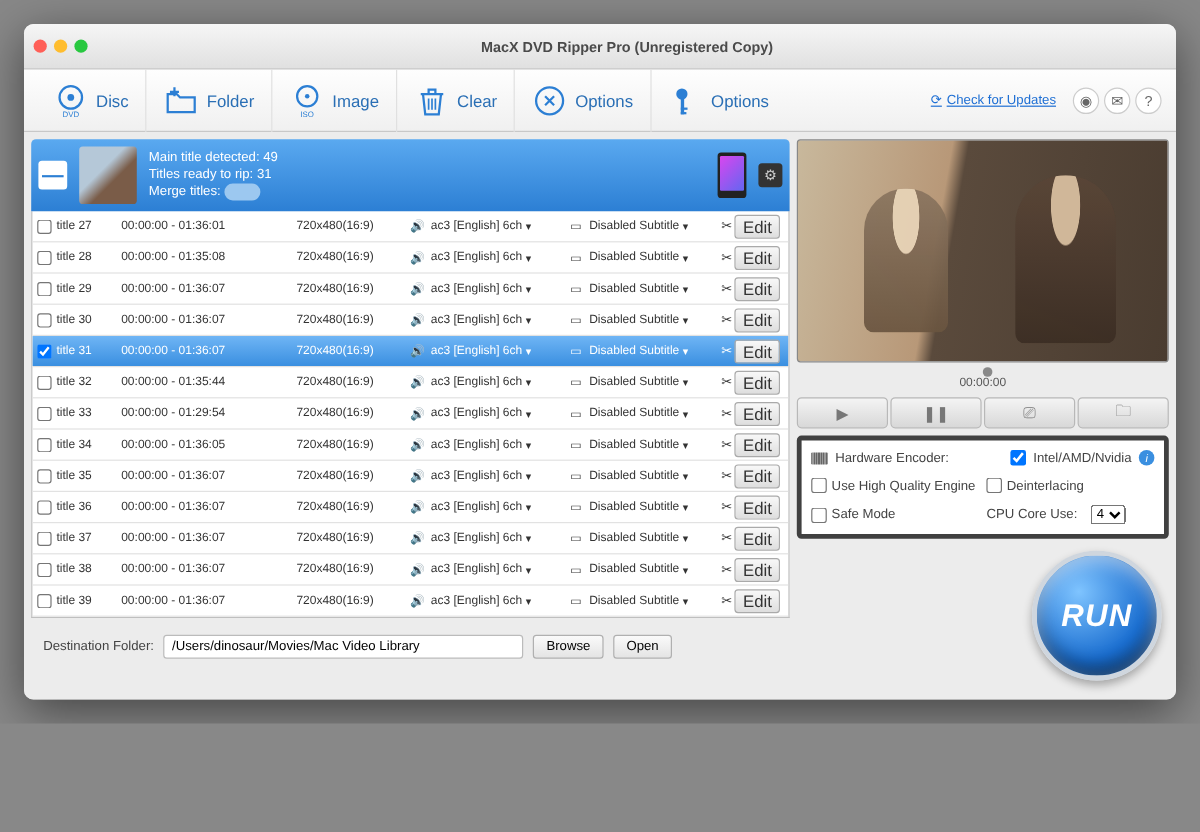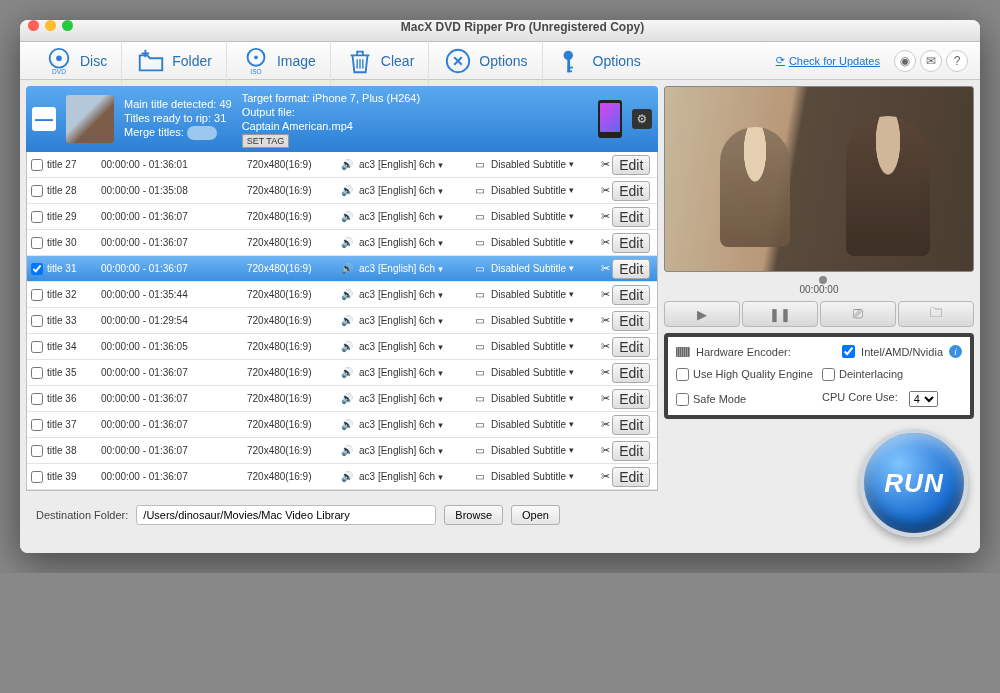--- a/index.html
+++ b/index.html
@@ -1,23 +1,23 @@
 <!DOCTYPE html>
 <html><head>
 <meta charset="utf-8">
 <style>
 * { margin: 0; padding: 0; box-sizing: border-box; font-family: -apple-system, "Lucida Grande", Arial, sans-serif; }
 body { background: #888; display: flex; justify-content: center; align-items: flex-start; padding: 20px; }
 .window { width: 960px; background: #ececec; border-radius: 8px; box-shadow: 0 10px 40px rgba(0,0,0,0.5); overflow: hidden; }
-.titlebar { height: 22px; background: linear-gradient(#f6f6f6,#e0e0e0); display: flex; padding: 0 8px; border-bottom: 1px solid #bdbdbd; }
+.titlebar { height: 38px; background: linear-gradient(#f6f6f6,#e0e0e0); display: flex; align-items: center; padding: 0 8px; border-bottom: 1px solid #bdbdbd; }
 .traffic { display: flex; gap: 6px; }
 .dot { width: 11px; height: 11px; border-radius: 50%; }
 .dot.red { background: #ff5f57; } .dot.yellow { background: #ffbd2e; } .dot.green { background: #28c840; }
 .titletext { flex: 1; text-align: center; font-size: 12px; color: #4a4a4a; font-weight: 600; }
-.toolbar { height: 38px; background: linear-gradient(#fefefe,#f0f0f0); border-bottom: 1px solid #c8c8c8; display: flex; align-items: center; padding: 0 10px; gap: 0; }
+.toolbar { height: 52px; background: linear-gradient(#fefefe,#f0f0f0); border-bottom: 1px solid #c8c8c8; display: flex; align-items: center; padding: 0 10px; gap: 0; }
 .tbtn { display: flex; align-items: center; gap: 6px; padding: 0 14px; height: 52px; font-size: 14px; color: #2a6fb5; cursor: pointer; border-right: 1px solid #e0e0e0; }
 .tbtn svg { width: 30px; height: 30px; }
 .spacer { flex: 1; }
 .updates { font-size: 11px; color: #1e6fd4; text-decoration: underline; display: flex; align-items: center; gap: 4px; margin-right: 12px; }
 .roundico { width: 22px; height: 22px; border: 1px solid #ccc; border-radius: 50%; display: flex; align-items: center; justify-content: center; margin: 0 2px; font-size: 12px; color: #666; cursor: pointer; background: #fff; }
 .body { display: flex; padding: 6px; gap: 6px; background: #ececec; }
 .left { flex: 1; display: flex; flex-direction: column; }
 .infobox { background: linear-gradient(#5aa9f0,#2c7fd4); color: #fff; font-size: 11px; padding: 6px; border-radius: 4px 4px 0 0; display: flex; gap: 10px; align-items: center; position: relative; }
 .infobox .collapse { width: 24px; height: 24px; background: #fff; color: #2c7fd4; font-weight: bold; display: flex; align-items: center; justify-content: center; border-radius: 3px; font-size: 18px; }
 .thumb { width: 48px; height: 48px; background: linear-gradient(135deg,#b5c8d8 40%,#7a5c48 60%); border-radius: 3px; }
@@ -29,39 +29,39 @@
 .gear { width: 20px; height: 20px; background: #333; border-radius: 3px; display:flex;align-items:center;justify-content:center;color:#ccc;font-size:12px;}
 .tracklist { background: #fff; border: 1px solid #bfbfbf; border-top: none; max-height: 370px; overflow-y: auto; }
 .row { display: flex; align-items: center; font-size: 10px; color: #333; border-bottom: 1px solid #e2e2e2; height: 26px; padding: 0 4px; gap: 4px; }
 .row.selected { background: linear-gradient(#6fb5f5,#3a8fe0); color: #fff; }
 .row input[type=checkbox] { width: 12px; height: 12px; }
 .row .tname { width: 50px; }
 .row .ttime { width: 126px; }
 .row .tres { width: 90px; margin-left: 16px; }
 .row .spk { width: 14px; text-align:center; }
 .row .aud { width: 110px; display:flex; align-items:center; gap:2px;}
-.row .sub { width: 106px; display:flex; align-items:flex-start; gap:2px;}
+.row .sub { width: 106px; display:flex; align-items:flex-end; gap:2px;}
 .row .editcol { display:flex; align-items:center; gap:2px; }
 .editbtn { background: linear-gradient(#f8f8f8,#dedede); border: 1px solid #aaa; border-radius: 3px; font-size: 14px; padding: 1px 6px; color:#333; cursor:pointer;}
 .row.selected .editbtn { color:#333; }
 .scissors { font-size: 11px; }
 .drop { font-size: 9px; padding:0 1px; }
 .bottombar { padding: 14px 10px; display: flex; align-items: center; gap: 8px; font-size: 11px; color: #444; }
 .bottombar input[type=text] { flex: 0 0 300px; padding: 3px 6px; border: 1px solid #bbb; border-radius: 3px; font-size: 11px; background:#fff; }
 .bbtn { background: linear-gradient(#fafafa,#e4e4e4); border: 1px solid #b0b0b0; padding: 3px 10px; font-size: 11px; border-radius: 3px; cursor:pointer; }
 .right { width: 310px; display: flex; flex-direction: column; gap: 6px; }
 .preview { width: 100%; height: 186px; background: linear-gradient(100deg,#c8b89c 0%,#b89878 38%,#5a4a3c 42%,#4a3c30 100%); border: 1px solid #888; border-radius: 3px; position: relative; }
 .timeline { display: flex; align-items: center; gap: 6px; font-size: 10px; color: #555; flex-direction: column; }
 .timeline .bar { flex: 1; height: 4px; background: #ccc; border-radius: 2px; position: relative; }
 .timeline .bar::before { content:""; position:absolute; left:0; width:8px; height:8px; background:#888; border-radius:50%; top:-2px;}
 .controls { display: flex; gap: 2px; }
 .cbtn { flex: 1; height: 26px; background: linear-gradient(#f4f4f4,#d8d8d8); border: 1px solid #b8b8b8; border-radius: 4px; display: flex; align-items: center; justify-content: center; color: #777; font-size: 13px; cursor:pointer;}
 .opts { background: #fff; border: 4px solid #404040; border-radius: 4px; padding: 8px; font-size: 11px; color: #444; display: flex; flex-direction: column; gap: 10px; }
 .optrow { display: flex; align-items: center; gap: 6px; }
-.optrow.split > div { flex:1; display:flex; gap:4px;}
+.optrow.split > div { flex:1; display:flex; align-items:center; gap:4px;}
 .chk { width: 13px; height: 13px; }
 select { font-size: 11px; }
 .runwrap { display:flex; justify-content:flex-end; padding: 4px 6px 10px 0;}
 .runbtn { width: 108px; height: 108px; border-radius: 50%; background: radial-gradient(circle at 35% 30%, #7fc4ff, #1b6fd1 60%, #0a3f80); border: 4px solid #cfd6de; box-shadow: inset 0 6px 14px rgba(255,255,255,0.5), inset 0 -8px 14px rgba(0,0,0,0.4), 0 4px 8px rgba(0,0,0,0.3); display:flex; align-items:center; justify-content:center; color:#fff; font-weight:bold; font-style:italic; font-size:26px; letter-spacing:1px; cursor:pointer;}
 .chip { width:14px; height:10px; background: repeating-linear-gradient(90deg,#666 0 1px,#999 1px 2px); display:inline-block; border-radius:1px;}
 .info-i { width:13px;height:13px;border-radius:50%;background:#3a8fe0;color:#fff;display:inline-flex;align-items:center;justify-content:center;font-size:9px;font-style:italic;}
 
 .preview .p1 { position:absolute; left:18%; top:22%; width:70px; height:120px; background: radial-gradient(ellipse at 50% 20%, #e8d4b8 0 22%, transparent 23%), linear-gradient(#8a7560,#6a5540); border-radius: 35px 35px 8px 8px; opacity:0.92;}
 .preview .p2 { position:absolute; right:14%; top:16%; width:84px; height:140px; background: radial-gradient(ellipse at 50% 18%, #d8bfa0 0 20%, transparent 21%), linear-gradient(#5a4638,#3c2e24); border-radius: 42px 42px 8px 8px; opacity:0.94;}
 </style>
@@ -138,26 +138,20 @@
   <div class="body">
     <div class="left">
       <div class="infobox">
         <div class="collapse">—</div>
         <div class="thumb"></div>
         <div class="infocol">
           <div>Main title detected: 49</div>
           <div>Titles ready to rip: 31</div>
           <div><span>Merge titles:</span> <span class="toggle"></span></div>
         </div>
-        <div class="infocol">
-          <div>Target format: iPhone 7, Plus (H264)</div>
-          <div>Output file:</div>
-          <div>Captain American.mp4</div>
-          <div><span class="tagbtn">SET TAG</span></div>
-        </div>
         <div style="flex:1"></div>
         <div class="phone"></div>
         <div class="gear">⚙</div>
       </div>
 
       <div class="tracklist" id="tracklist">
           <div class="row">
             <input type="checkbox" style="">
             <span class="tname">title 27</span>
             <span class="ttime">00:00:00 - 01:36:01</span>

